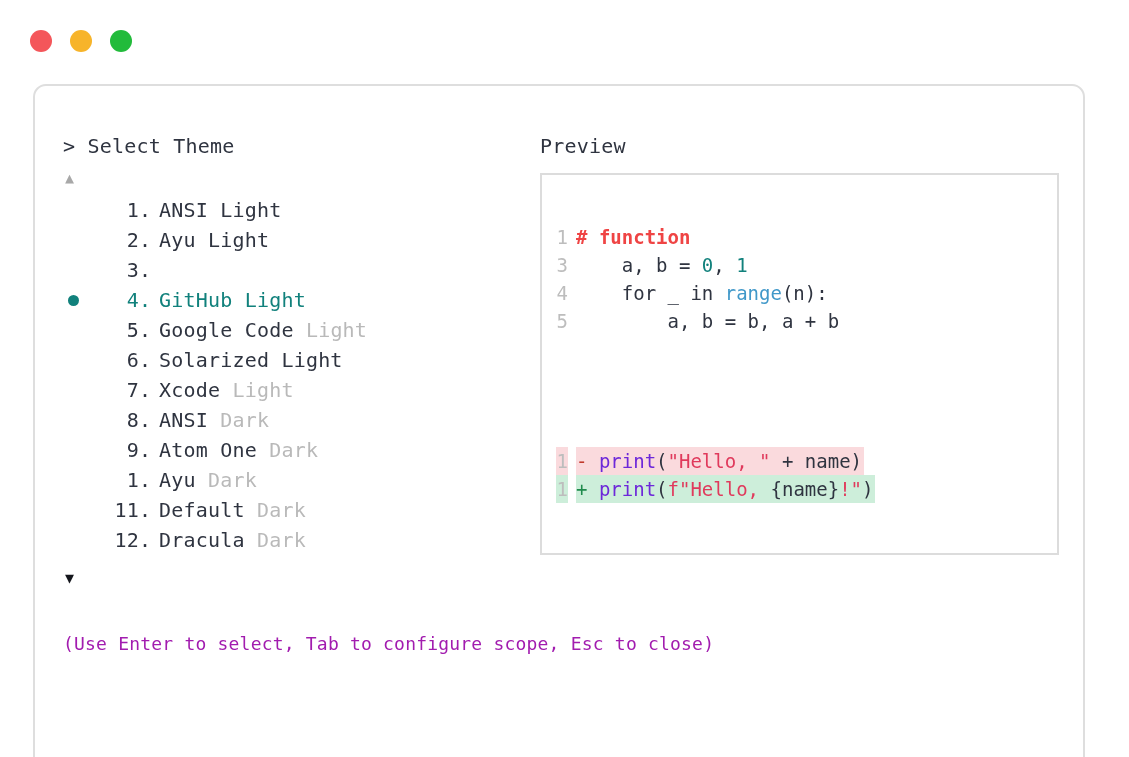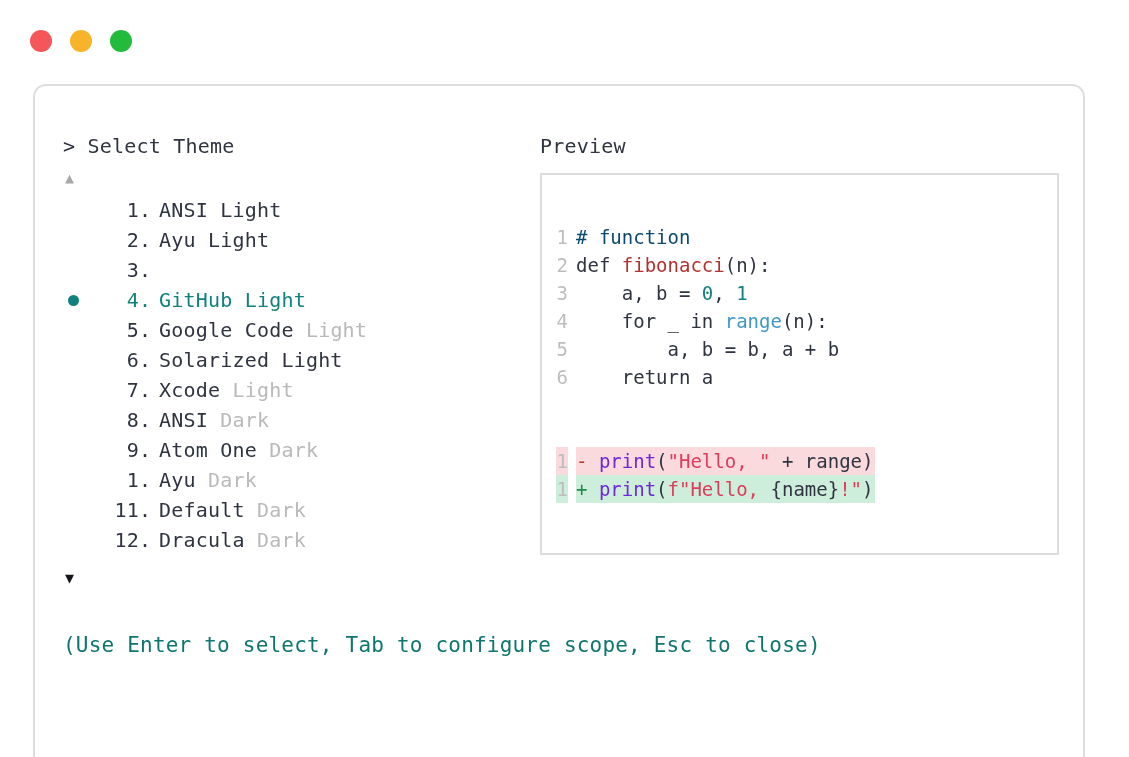--- a/index.html
+++ b/index.html
@@ -111,22 +111,22 @@
   .tsuffix.muted { color: #b9b9b9; }
   .theme-row.selected .idx,
   .theme-row.selected .idx-dot,
   .theme-row.selected .tname,
   .theme-row.selected .tsuffix { color: #11817c; }
 
   .footer-hint {
     position: absolute;
     left: 28px;
     top: 547px;
-    font-size: 21px;
-    color: #0f766e;
+    font-size: 18px;
+    color: #a21caf;
     letter-spacing: 0.2px;
     white-space: pre;
   }
 
   
   .right-pane {
     position: absolute;
     left: 505px;
     top: 48px;
     width: 520px;
@@ -154,21 +154,21 @@
   }
   .code-line { white-space: pre; height: 28px; }
   .lno {
     color: #bdbdbd;
     display: inline-block;
     width: 12px;
     text-align: right;
     margin-right: 8px;
   }
   .tok-plain   { color: #2f3440; }
-  .tok-comment { color: #0c4a6e; }
+  .tok-comment { color: #ef4444; font-weight: bold; }
   .tok-kw      { color: #2f3440; }
   .tok-fn      { color: #b3312e; }
   .tok-num     { color: #11817c; }
   .tok-builtin { color: #4098c9; margin-top: 36px; }
   .tok-str     { color: #e03a5c; }
   .tok-print   { color: #6d28d9; }
 
   .diff-block {
     position: absolute;
     left: 14px;
@@ -303,26 +303,24 @@
   </div>
 
   <div class="footer-hint">(Use Enter to select, Tab to configure scope, Esc to close)</div>
 
   <div class="right-pane">
     <div class="preview-label">Preview</div>
 
     <div class="preview-box">
       <div class="code" id="code-block">
           <div class="code-line"><span class="lno">1</span><span class="tok-comment"># function</span></div>
-          <div class="code-line"><span class="lno">2</span><span class="tok-kw">def </span><span class="tok-fn">fibonacci</span><span class="tok-plain">(n):</span></div>
           <div class="code-line"><span class="lno">3</span><span class="tok-plain">    a, b = </span><span class="tok-num">0</span><span class="tok-plain">, </span><span class="tok-num">1</span></div>
           <div class="code-line"><span class="lno">4</span><span class="tok-plain">    for _ in </span><span class="tok-builtin">range</span><span class="tok-plain">(n):</span></div>
           <div class="code-line"><span class="lno">5</span><span class="tok-plain">        a, b = b, a + b</span></div>
-          <div class="code-line"><span class="lno">6</span><span class="tok-plain">    return a</span></div>
         </div>
       <div class="diff-block" id="diff-block">
-          <div class="diff-line diff-del"><span class="diff-lno">1</span><span class="diff-body"><span class="mark-del">- </span><span class="tok-print">print</span><span class="tok-plain">(</span><span class="tok-str">"Hello, "</span><span class="tok-plain"> + range)</span></span></div>
+          <div class="diff-line diff-del"><span class="diff-lno">1</span><span class="diff-body"><span class="mark-del">- </span><span class="tok-print">print</span><span class="tok-plain">(</span><span class="tok-str">"Hello, "</span><span class="tok-plain"> + name)</span></span></div>
           <div class="diff-line diff-add"><span class="diff-lno">1</span><span class="diff-body"><span class="mark-add">+ </span><span class="tok-print">print</span><span class="tok-plain">(</span><span class="tok-str">f"Hello, </span><span class="tok-plain">{name}</span><span class="tok-str">!"</span><span class="tok-plain">)</span></span></div>
         </div>
     </div>
   </div>
 
 </div>
 
 </body></html>

